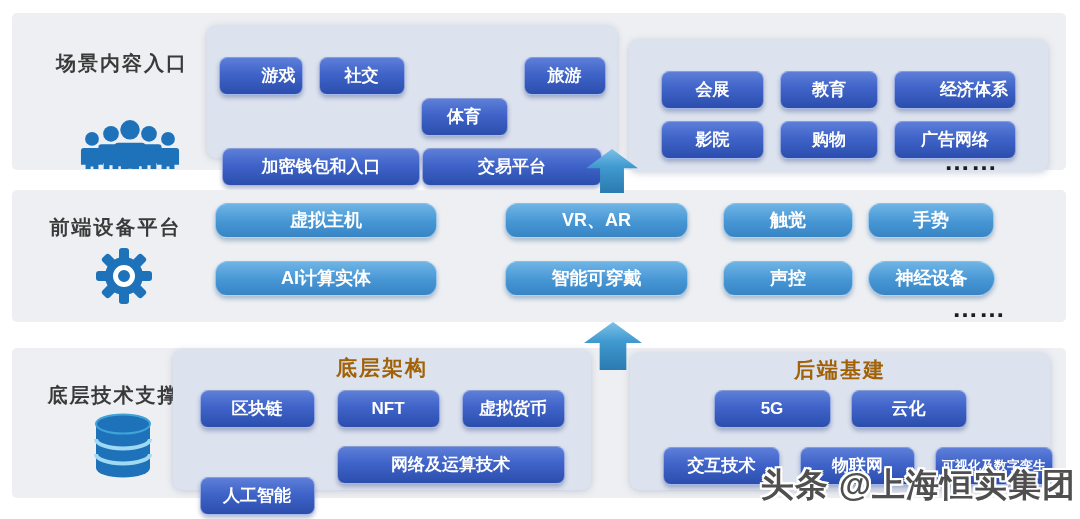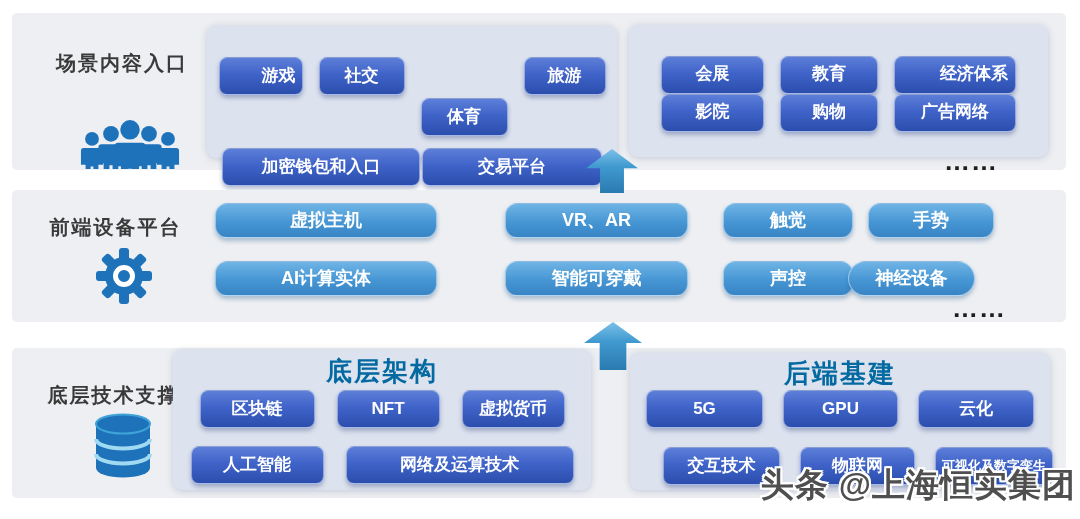--- a/index.html
+++ b/index.html
@@ -16,21 +16,21 @@
               text-align:center;letter-spacing:2px;}
   .icon{position:absolute;}
   .row{display:flex;justify-content:center;align-items:stretch;}
   .btn{display:flex;align-items:center;justify-content:center;color:#fff;font-weight:bold;
        border-radius:8px;border:1px solid rgba(255,255,255,.45);box-sizing:border-box;
        box-shadow:0 3px 4px rgba(45,65,125,.35);text-align:center;line-height:1.1;}
   .btn.dark{background:linear-gradient(180deg,#5d7fd9 0%,#3f63c8 45%,#2b4ead 100%);font-size:17px;}
   .btn.light{background:linear-gradient(180deg,#6fb4e5 0%,#4696d4 55%,#3884c4 100%);
              font-size:18px;border-radius:12px;box-shadow:0 3px 4px rgba(40,90,140,.35);}
   .mid-btn{position:absolute;height:35px;}
-  .group-title{font-size:26px;font-weight:bold;color:#0369a1;text-align:center;letter-spacing:2px;}
+  .group-title{font-size:21px;font-weight:bold;color:#a16207;text-align:center;letter-spacing:2px;}
   .arrow{position:absolute;background:linear-gradient(180deg,#7cc0e8 0%,#409ad0 40%,#2a7ab0 100%);
          clip-path:polygon(50% 0,100% 44%,73% 44%,73% 100%,27% 100%,27% 44%,0 44%);
          filter:drop-shadow(0 1px 1px rgba(0,0,0,.25));z-index:5;}
   .dots{position:absolute;font-size:26px;font-weight:bold;color:#1d1d1d;letter-spacing:1px;}
   .watermark{position:absolute;top:463px;right:4px;font-size:33px;font-weight:bold;color:#4f4f4f;
              white-space:nowrap;z-index:9;letter-spacing:1px;
              text-shadow:-2px -2px 0 #fff,2px -2px 0 #fff,-2px 2px 0 #fff,2px 2px 0 #fff,
                          0 -2px 0 #fff,0 2px 0 #fff,-2px 0 0 #fff,2px 0 0 #fff;}
   svg{display:block;}
 </style>
@@ -63,21 +63,21 @@
         <div class="btn dark" style="width:86px;height:38px;">社交</div>
         <div class="btn dark" style="width:87px;height:38px;margin-top:41px;">体育</div>
         <div class="btn dark" style="width:82px;height:38px;">旅游</div>
       </div>
       <div class="row" style="gap:2px;">
         <div class="btn dark" style="width:198px;height:38px;">加密钱包和入口</div>
         <div class="btn dark" style="width:180px;height:38px;">交易平台</div>
       </div>
     </div>
 
-    <div class="panel" style="left:617px;top:12px;width:419px;height:132px;padding-top:31px;font-family:Liberation Mono, monospace;">
+    <div class="panel" style="left:617px;top:27px;width:419px;height:132px;padding-top:31px;gap:12px;">
       <div class="row" style="gap:16px;">
         <div class="btn dark" style="width:103px;height:38px;">会展</div>
         <div class="btn dark" style="width:98px;height:38px;">教育</div>
         <div class="btn dark" style="width:122px;height:38px;padding-left:38px;">经济体系</div>
       </div>
       <div class="row" style="gap:16px;">
         <div class="btn dark" style="width:103px;height:38px;">影院</div>
         <div class="btn dark" style="width:98px;height:38px;">购物</div>
         <div class="btn dark" style="width:122px;height:38px;">广告网络</div>
       </div>
@@ -105,21 +105,21 @@
       </svg>
     </span>
 
     <div class="btn light mid-btn" style="left:203px;top:13px;width:222px;">虚拟主机</div>
     <div class="btn light mid-btn" style="left:203px;top:71px;width:222px;">AI计算实体</div>
     <div class="btn light mid-btn" style="left:493px;top:13px;width:183px;">VR、AR</div>
     <div class="btn light mid-btn" style="left:493px;top:71px;width:183px;">智能可穿戴</div>
     <div class="btn light mid-btn" style="left:711px;top:13px;width:130px;">触觉</div>
     <div class="btn light mid-btn" style="left:711px;top:71px;width:130px;">声控</div>
     <div class="btn light mid-btn" style="left:856px;top:13px;width:126px;">手势</div>
-    <div class="btn light mid-btn" style="left:836px;top:71px;width:127px;border-radius:19px;">神经设备</div>
+    <div class="btn light mid-btn" style="left:856px;top:71px;width:127px;border-radius:19px;">神经设备</div>
   </div>
 
   <div class="dots" style="left:952px;top:293px;">……</div>
 
   <div class="band band3">
     <div class="side-label" style="left:14px;top:34px;width:175px;">底层技术支撑</div>
     <span class="icon" style="left:80px;top:65px;">
       <svg width="62" height="66" viewBox="0 0 62 66" xmlns="http://www.w3.org/2000/svg">
         <path d="M4,11 v44 a27,9.5 0 0 0 54,0 v-44 z" fill="#1e72ba"></path>
         <ellipse cx="31" cy="11" rx="27" ry="9.5" fill="#1e72ba" stroke="#3fa3d8" stroke-width="2"></ellipse>
@@ -129,30 +129,29 @@
     </span>
 
     <div class="panel" style="left:161px;top:2px;width:418px;height:140px;padding-top:4px;">
       <div class="group-title" style="height:26px;">底层架构</div>
       <div class="row" style="gap:22px;margin-top:10px;">
         <div class="btn dark" style="width:115px;height:38px;">区块链</div>
         <div class="btn dark" style="width:103px;height:38px;">NFT</div>
         <div class="btn dark" style="width:103px;height:38px;">虚拟货币</div>
       </div>
       <div class="row" style="gap:22px;margin-top:18px;">
-        <div class="btn dark" style="width:133px;height:38px;">人工智能</div>
+        <div class="btn dark" style="width:115px;height:38px;margin-top:31px;">人工智能</div>
         <div class="btn dark" style="width:228px;height:38px;">网络及运算技术</div>
       </div>
     </div>
 
     <div class="panel" style="left:618px;top:5px;width:420px;height:137px;padding-top:3px;">
       <div class="group-title" style="height:26px;">后端基建</div>
       <div class="row" style="gap:20px;margin-top:8px;">
         <div class="btn dark" style="width:117px;height:38px;">5G</div>
-        <div class="btn dark" style="width:115px;height:38px;">GPU</div>
         <div class="btn dark" style="width:116px;height:38px;">云化</div>
       </div>
       <div class="row" style="gap:20px;margin-top:19px;padding-left:36px;">
         <div class="btn dark" style="width:117px;height:38px;">交互技术</div>
         <div class="btn dark" style="width:115px;height:38px;">物联网</div>
         <div class="btn dark" style="width:118px;height:38px;font-size:13px;padding:0 5px;">可视化及数字孪生</div>
       </div>
     </div>
   </div>
 

